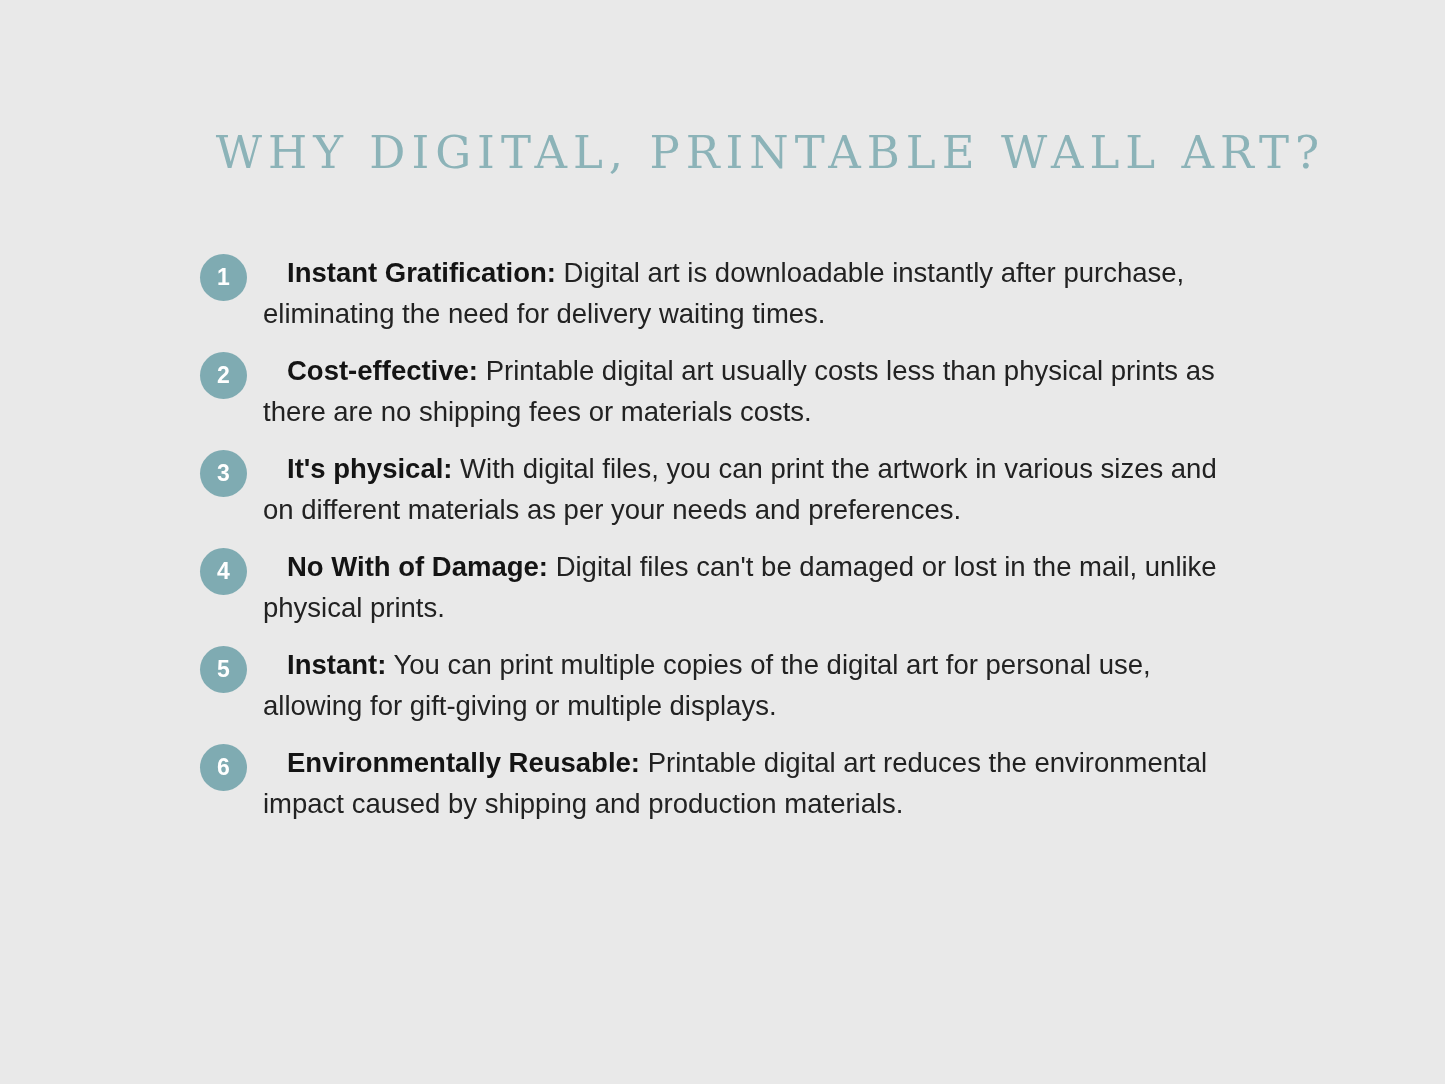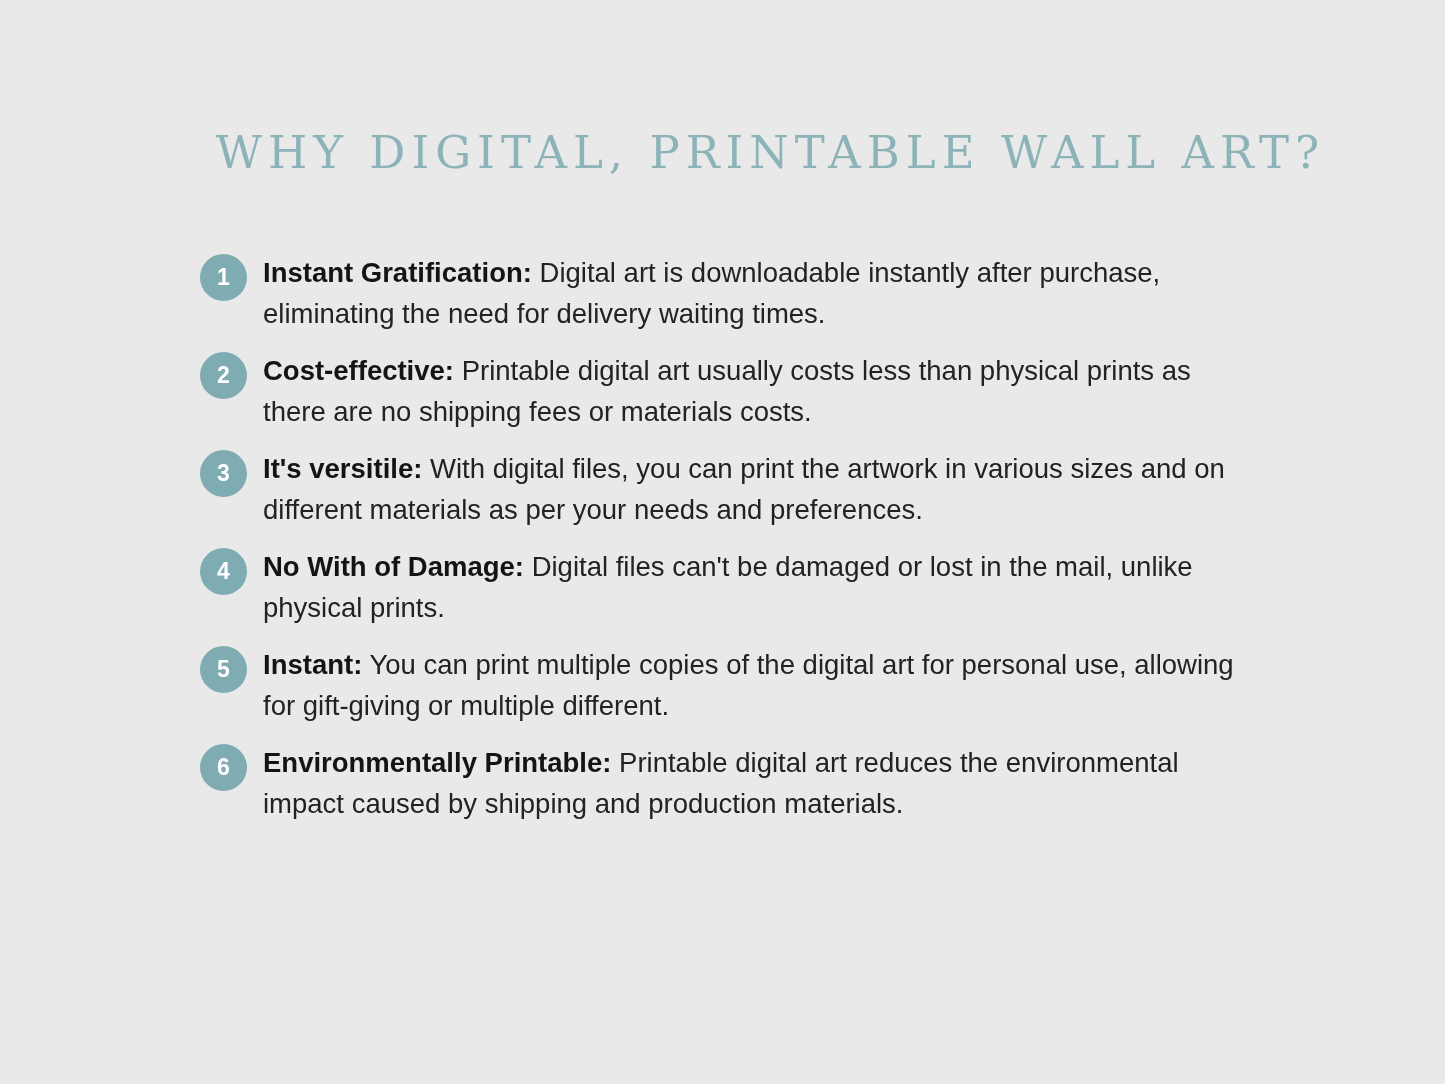--- a/index.html
+++ b/index.html
@@ -64,20 +64,21 @@
   .text {
     font-size: 27.5px;
     line-height: 41px;
     color: #222222;
     font-family: "Liberation Sans", sans-serif;
     max-width: 975px;
   }
   .text .lead {
     font-weight: bold;
     color: #141414;
+    margin-left: 24px;
   }
 </style>
 </head>
 <body>
 
 <div class="page">
 
   <div class="title">WHY DIGITAL, PRINTABLE WALL ART?</div>
 
   <div class="list">
@@ -92,39 +93,39 @@
     <div class="item">
       <div class="badge">2</div>
       <div class="text">
         <span class="lead">Cost-effective:</span><span> Printable digital art usually costs less than physical prints as there are no shipping fees or materials costs.</span>
       </div>
     </div>
 
     <div class="item">
       <div class="badge">3</div>
       <div class="text">
-        <span class="lead">It's versitile:</span><span> With digital files, you can print the artwork in various sizes and on different materials as per your needs and preferences.</span>
+        <span class="lead">It's physical:</span><span> With digital files, you can print the artwork in various sizes and on different materials as per your needs and preferences.</span>
       </div>
     </div>
 
     <div class="item">
       <div class="badge">4</div>
       <div class="text">
         <span class="lead">No With of Damage:</span><span> Digital files can't be damaged or lost in the mail, unlike physical prints.</span>
       </div>
     </div>
 
     <div class="item">
       <div class="badge">5</div>
       <div class="text">
-        <span class="lead">Instant:</span><span> You can print multiple copies of the digital art for personal use, allowing for gift-giving or multiple different.</span>
+        <span class="lead">Instant:</span><span> You can print multiple copies of the digital art for personal use, allowing for gift-giving or multiple displays.</span>
       </div>
     </div>
 
     <div class="item">
       <div class="badge">6</div>
       <div class="text">
-        <span class="lead">Environmentally Printable:</span><span> Printable digital art reduces the environmental impact caused by shipping and production materials.</span>
+        <span class="lead">Environmentally Reusable:</span><span> Printable digital art reduces the environmental impact caused by shipping and production materials.</span>
       </div>
     </div>
 
   </div>
 </div>
 
 </body></html>

